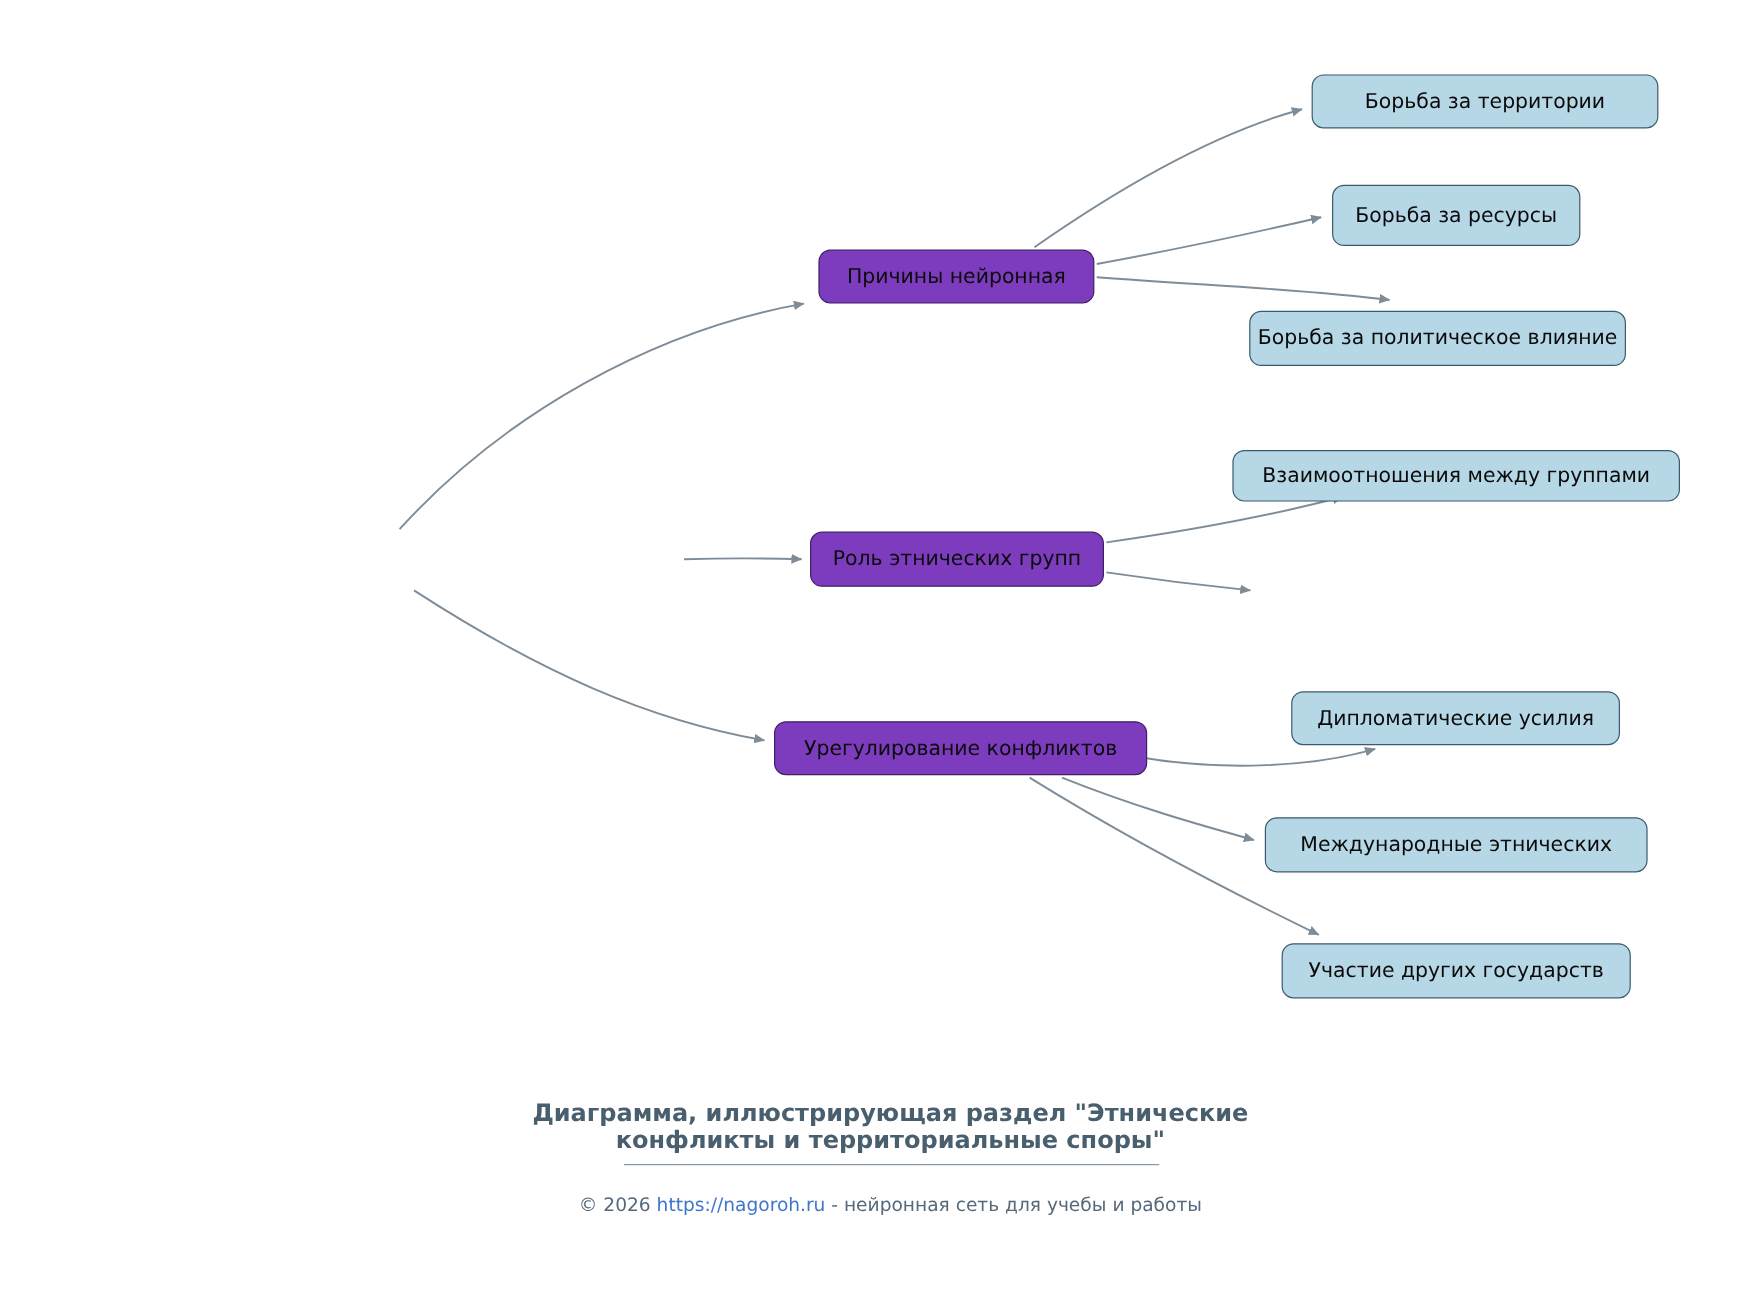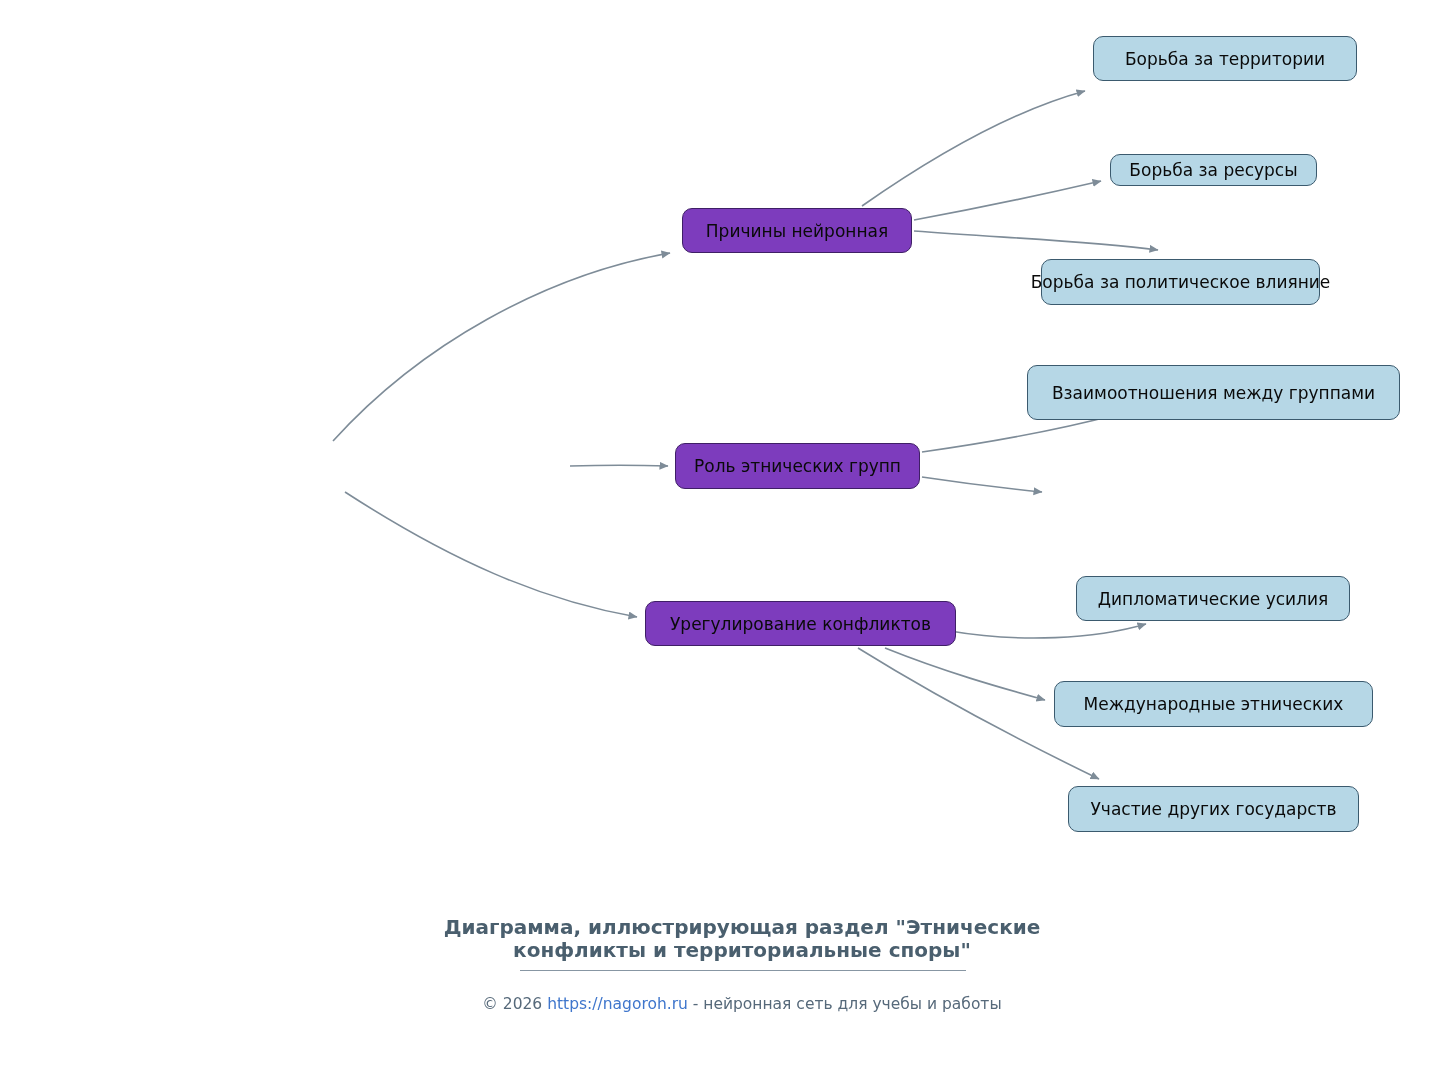--- a/index.html
+++ b/index.html
@@ -62,27 +62,27 @@
     </g>
   </svg>
 
 
   <div class="node branch" style="left:682px; top:208px; width:230px; height:45px;">Причины нейронная</div>
 
   <div class="node branch" style="left:675px; top:443px; width:245px; height:46px;">Роль этнических групп</div>
 
   <div class="node branch" style="left:645px; top:601px; width:311px; height:45px;">Урегулирование конфликтов</div>
 
-  <div class="node leaf" style="left:1093px; top:36px; width:264px; height:45px;">Борьба за территории</div>
+  <div class="node leaf" style="left:1093px; top:62px; width:289px; height:45px;">Борьба за территории</div>
 
-  <div class="node leaf" style="left:1110px; top:154px; width:207px; height:32px;">Борьба за ресурсы</div>
+  <div class="node leaf" style="left:1110px; top:154px; width:207px; height:51px;">Борьба за ресурсы</div>
 
-  <div class="node leaf" style="left:1041px; top:259px; width:279px; height:46px;">Борьба за политическое влияние</div>
+  <div class="node leaf" style="left:1041px; top:259px; width:314px; height:46px;">Борьба за политическое влияние</div>
 
-  <div class="node leaf" style="left:1027px; top:365px; width:373px; height:55px;">Взаимоотношения между группами</div>
+  <div class="node leaf" style="left:1027px; top:375px; width:373px; height:43px;">Взаимоотношения между группами</div>
 
 
   <div class="node leaf" style="left:1076px; top:576px; width:274px; height:45px;">Дипломатические усилия</div>
 
   <div class="node leaf" style="left:1054px; top:681px; width:319px; height:46px;">Международные этнических</div>
 
   <div class="node leaf" style="left:1068px; top:786px; width:291px; height:46px;">Участие других государств</div>
 
   <div class="caption">
     <div>Диаграмма, иллюстрирующая раздел "Этнические</div>

